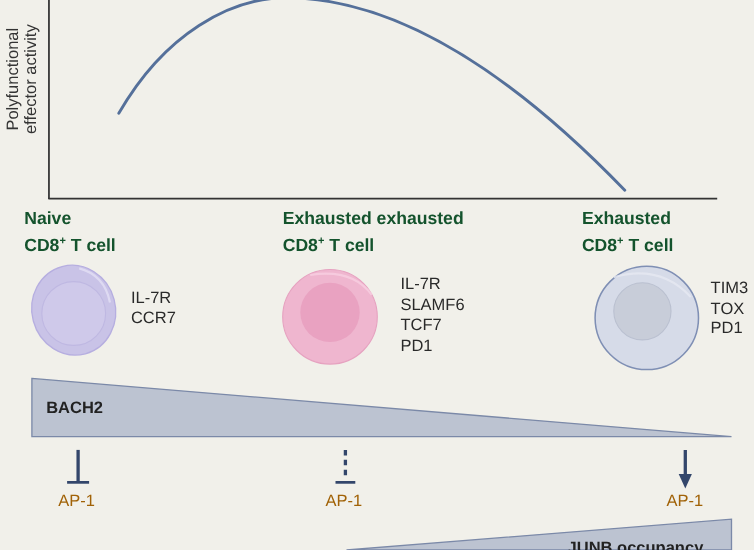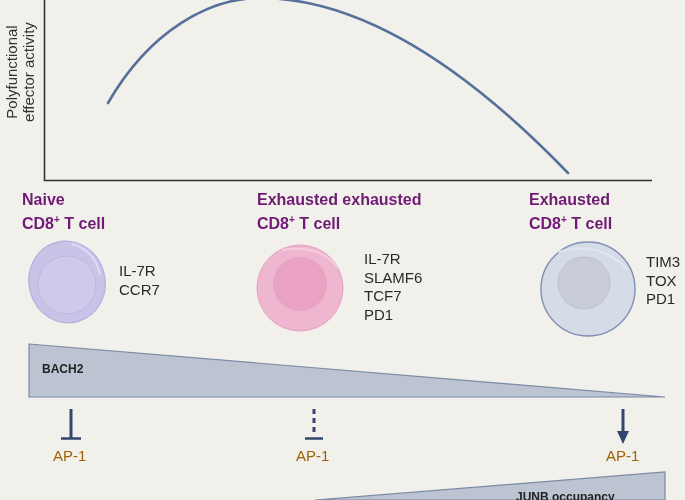--- a/index.html
+++ b/index.html
@@ -15,29 +15,29 @@
       position: absolute; left: -40px; top: 55px;
       width: 120px; height: 34px;
       transform: rotate(-90deg);
       transform-origin: 60px 17px;
       font-size: 15px; line-height: 17px; text-align: center;
       color: #333;
     }
     .ylabel div { white-space: nowrap; }
     .cell-title {
       position: absolute; font-weight: bold; font-size: 16px; line-height: 20px;
-      color: #701a75; white-space: nowrap;
+      color: #14532d; white-space: nowrap;
     }
     .cell-title sup { font-size: 10px; }
     .markers {
       position: absolute; font-size: 15px; line-height: 18.5px; color: #2a2a2a;
       white-space: nowrap;
     }
     .ap1 { position: absolute; font-size: 15px; color: #a16207; white-space: nowrap; }
-    .wedge-label { position: absolute; font-weight: bold; font-size: 12px; color: #222; white-space: nowrap; }
+    .wedge-label { position: absolute; font-weight: bold; font-size: 15px; color: #222; white-space: nowrap; }
   </style>
 </head>
 <body>
 
 <svg class="layer" width="685" height="500">
   <line x1="44.5" y1="0" x2="44.5" y2="181" stroke="#333" stroke-width="1.6"></line>
   <line x1="44" y1="180.5" x2="652" y2="180.5" stroke="#333" stroke-width="1.6"></line>
   <path d="M108 103 C 150 30, 210 -2, 260 -2 C 330 -2, 430 30, 568 173" fill="none" stroke="#55709a" stroke-width="2.6" stroke-linecap="round"></path>
 
   <g>

